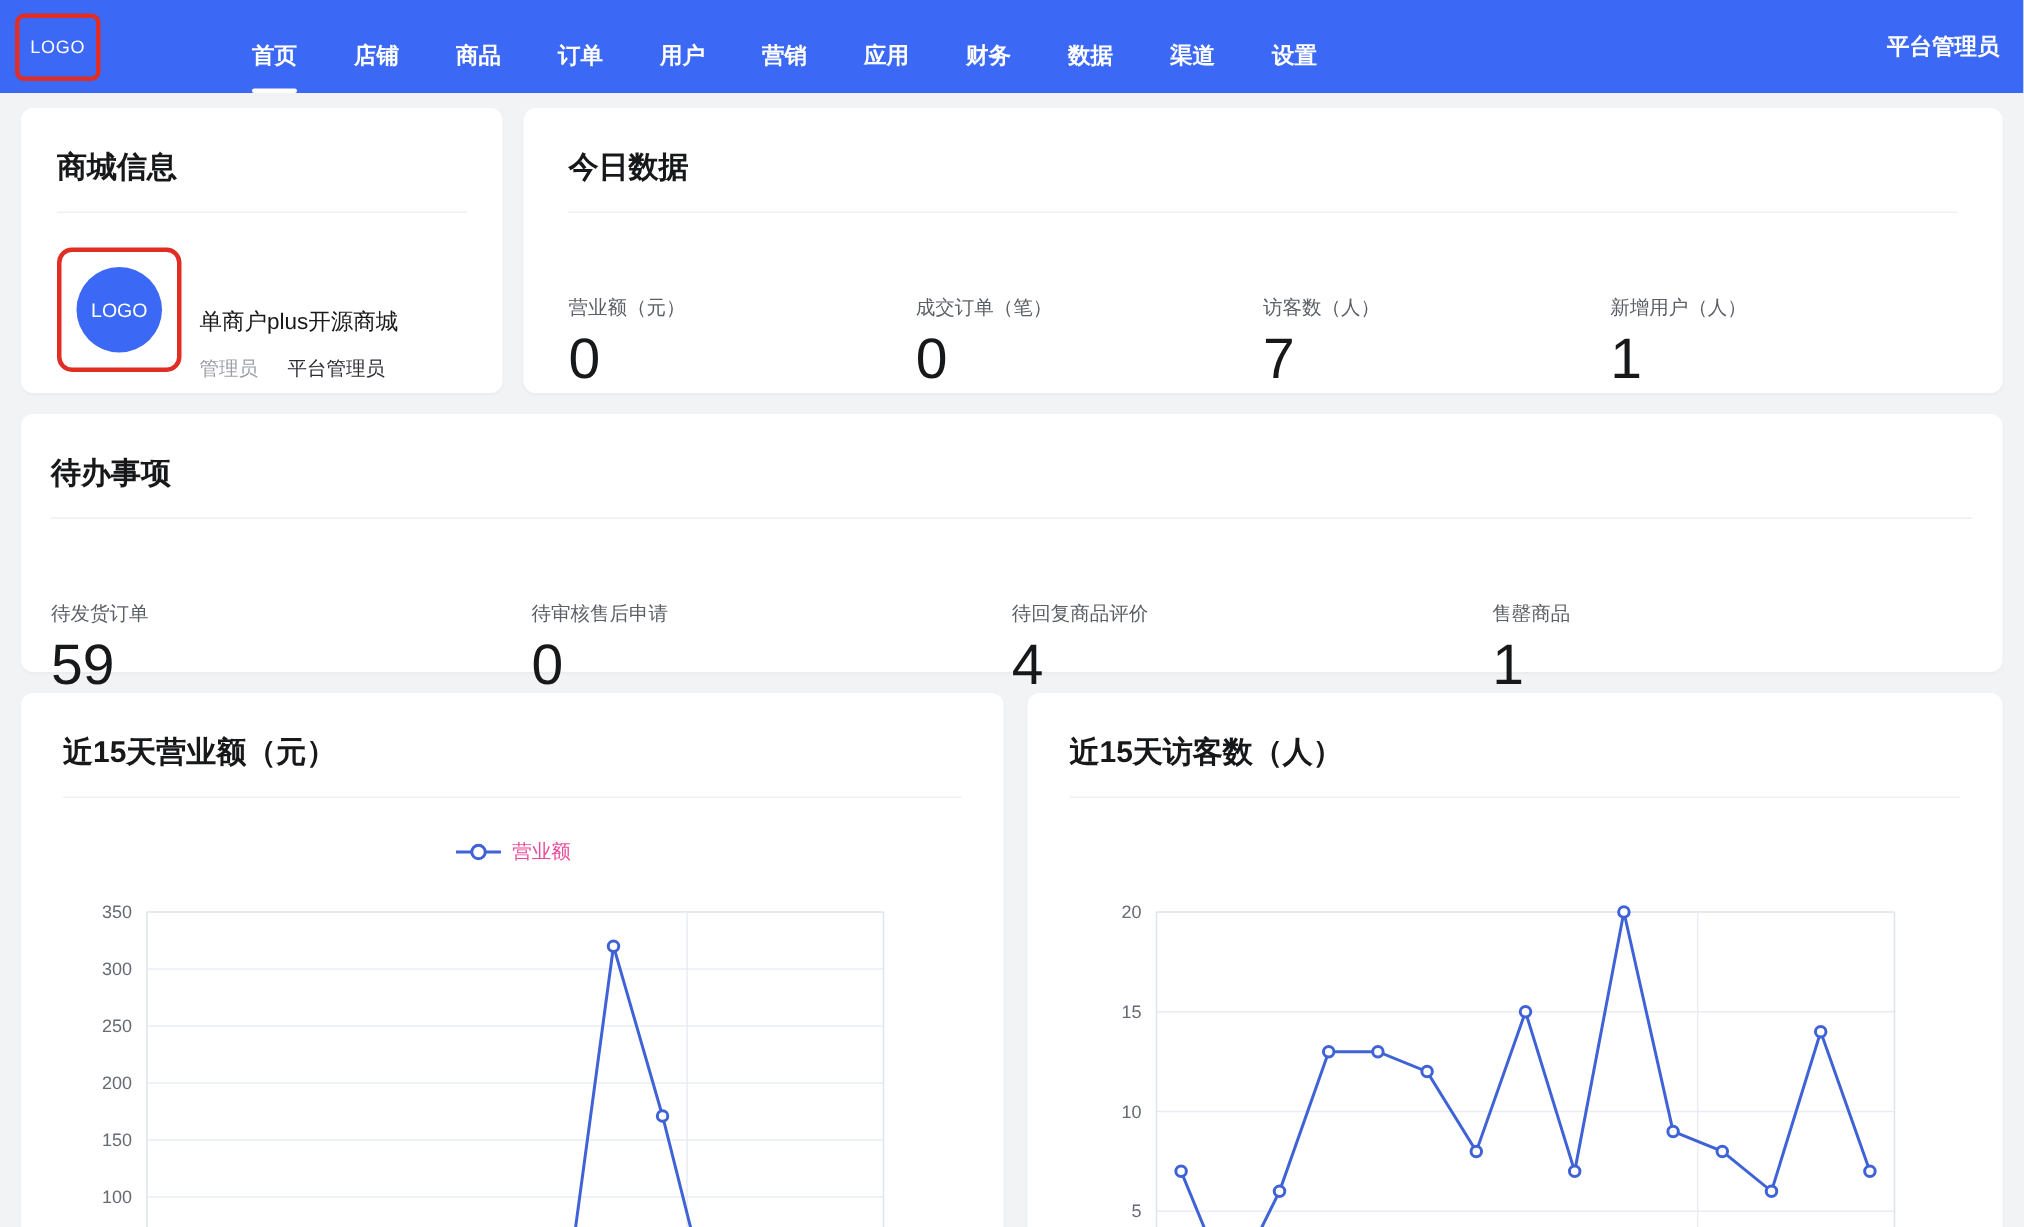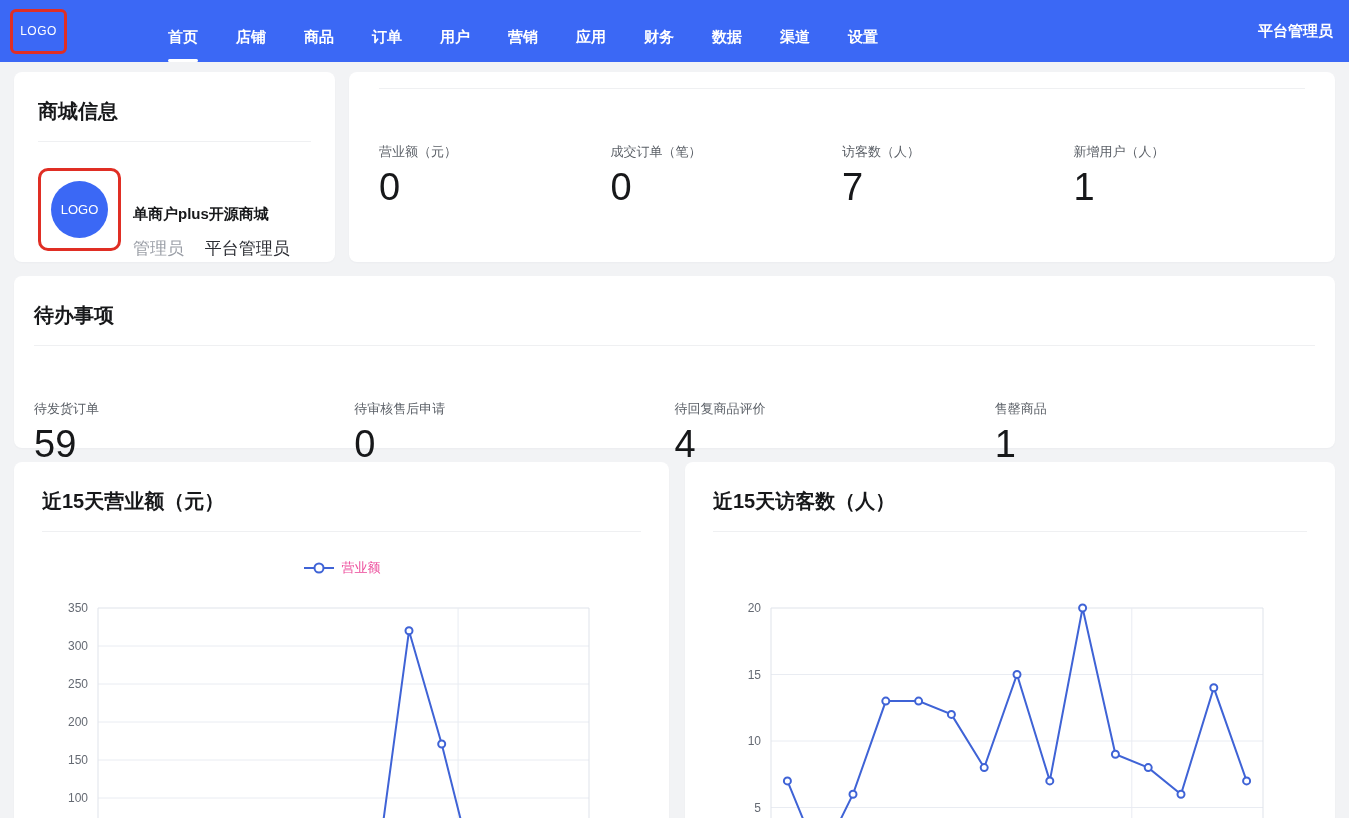--- a/index.html
+++ b/index.html
@@ -57,22 +57,22 @@
   .mall-info{display:flex;align-items:center;margin-top:16px;}
   .ann-box{
     border:3px solid var(--red);border-radius:10px;padding:10px;
     display:inline-flex;
   }
   .avatar{
     width:57px;height:57px;border-radius:50%;background:var(--brand);
     color:#fff;font-size:13px;display:flex;align-items:center;justify-content:center;
   }
   .mall-text{margin-left:12px;}
-  .mall-name{font-size:15px;font-weight:700;color:var(--ink);margin-top:47px;}
-  .mall-roles{margin-top:13px;font-size:17px;}
+  .mall-name{font-size:15px;font-weight:400;color:var(--ink);margin-top:47px;}
+  .mall-roles{margin-top:13px;font-size:13px;}
   .role-label{color:var(--muted);}
   .role-value{color:#2B2D33;margin-left:16px;font-weight:500;}
   .today-card{flex:1;padding:0 30px;}
   
   .stats-row{display:flex;margin-top:22px;}
   .stat{flex:1;}
   .stat-label{font-size:13px;color:var(--label);margin-top:32px;}
   .stat-value{font-size:38px;font-weight:400;color:var(--ink);margin-top:7px;line-height:1.05;}
   
   .row2{margin-top:14px;height:172px;}
@@ -152,20 +152,21 @@
           <div class="mall-name">单商户plus开源商城</div>
           <div class="mall-roles">
             <span class="role-label">管理员</span>
             <span class="role-value">平台管理员</span>
           </div>
         </div>
       </div>
     </section>
 
     <section class="card today-card">
+      <h2 class="card-title">今日数据</h2>
       <div class="divider"></div>
       <div class="stats-row">
         <div class="stat">
           <div class="stat-label">营业额（元）</div>
           <div class="stat-value">0</div>
         </div>
         <div class="stat">
           <div class="stat-label">成交订单（笔）</div>
           <div class="stat-value">0</div>
         </div>

